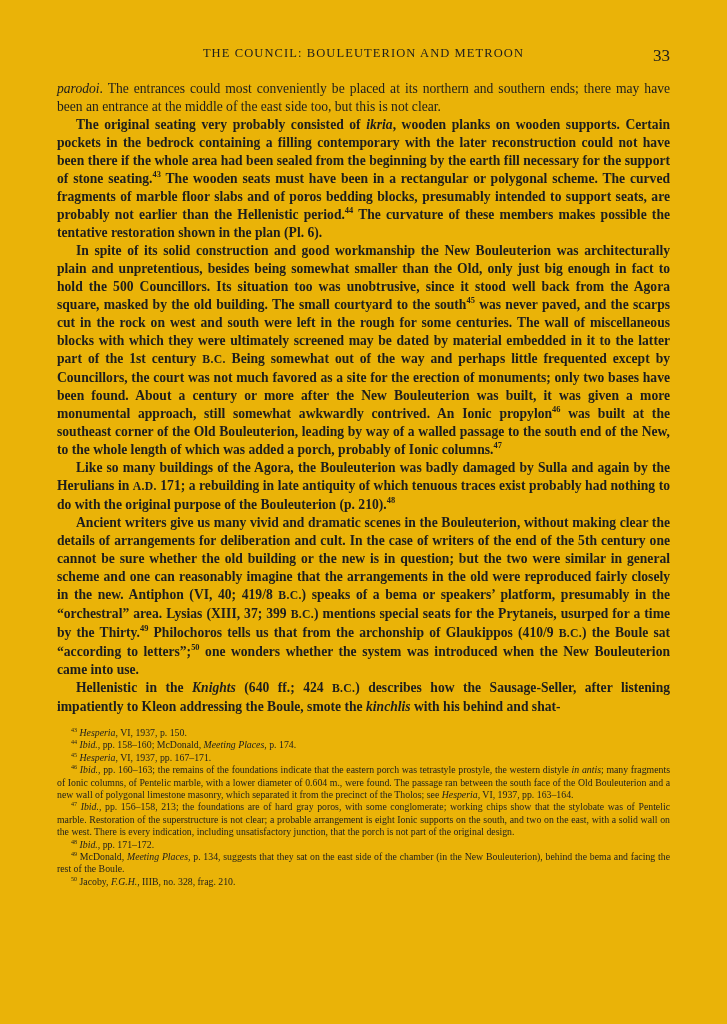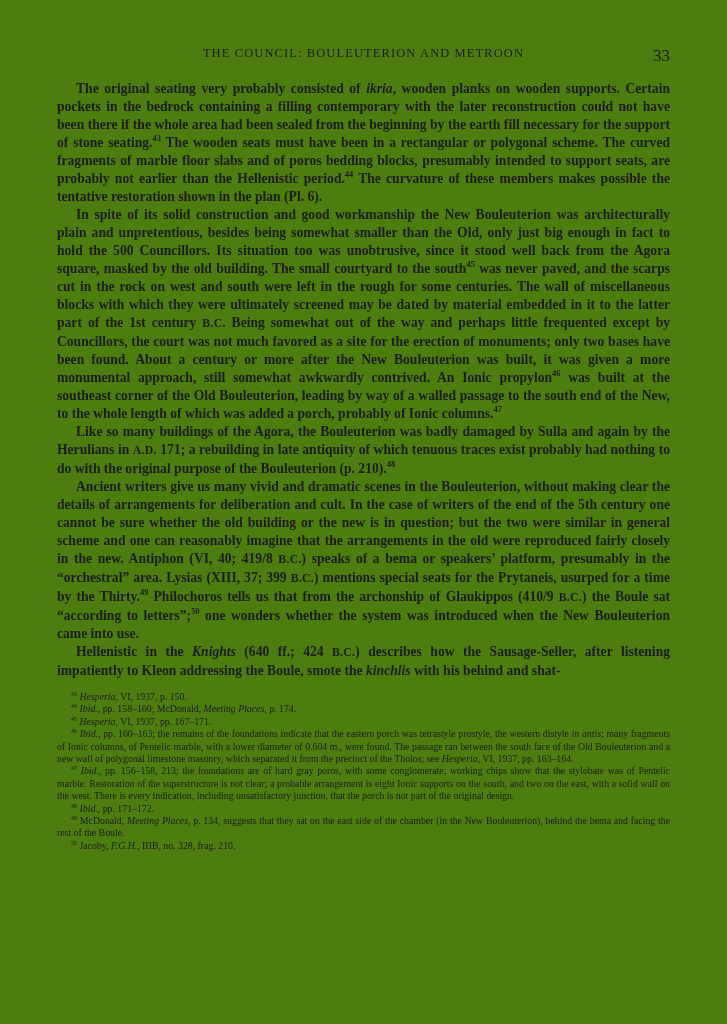--- a/index.html
+++ b/index.html
@@ -5,21 +5,21 @@
   html, body {
     margin: 0;
     padding: 0;
     background: #eceae5;
   }
   .book-page {
     position: relative;
     width: 727px;
     height: 1024px;
     margin: 0 auto;
-    background: #4d7c0f;
+    background: #eab308;
     font-family: "Liberation Serif", "DejaVu Serif", serif;
     color: #1d1d1d;
     overflow: hidden;
     box-sizing: border-box;
   }
   .page-inner {
     position: absolute;
     left: 57px;
     top: 46px;
     width: 613px;
@@ -79,20 +79,21 @@
 
 <div class="book-page">
   <div class="page-inner">
 
     <div class="running-head">
       <span class="head-title">THE COUNCIL: BOULEUTERION AND METROON</span>
       <span class="page-num">33</span>
     </div>
 
     <div class="body-text">
+        <p class="para"><i>parodoi</i><span>. The entrances could most conveniently be placed at its northern and southern ends; there may have been an entrance at the middle of the east side too, but this is not clear.</span></p>
         <p class="para indent"><span>The original seating very probably consisted of </span><i>ikria</i><span>, wooden planks on wooden supports. Certain pockets in the bedrock containing a filling contemporary with the later reconstruction could not have been there if the whole area had been sealed from the beginning by the earth fill necessary for the support of stone seating.</span><sup>43</sup><span> The wooden seats must have been in a rectangular or polygonal scheme. The curved fragments of marble floor slabs and of poros bedding blocks, presumably intended to support seats, are probably not earlier than the Hellenistic period.</span><sup>44</sup><span> The curvature of these members makes possible the tentative restoration shown in the plan (Pl. 6).</span></p>
         <p class="para indent"><span>In spite of its solid construction and good workmanship the New Bouleuterion was architecturally plain and unpretentious, besides being somewhat smaller than the Old, only just big enough in fact to hold the 500 Councillors. Its situation too was unobtrusive, since it stood well back from the Agora square, masked by the old building. The small courtyard to the south</span><sup>45</sup><span> was never paved, and the scarps cut in the rock on west and south were left in the rough for some centuries. The wall of miscellaneous blocks with which they were ultimately screened may be dated by material embedded in it to the latter part of the 1st century </span><span class="sc">B.C.</span><span> Being somewhat out of the way and perhaps little frequented except by Councillors, the court was not much favored as a site for the erection of monuments; only two bases have been found. About a century or more after the New Bouleuterion was built, it was given a more monumental approach, still somewhat awkwardly contrived. An Ionic propylon</span><sup>46</sup><span> was built at the southeast corner of the Old Bouleuterion, leading by way of a walled passage to the south end of the New, to the whole length of which was added a porch, probably of Ionic columns.</span><sup>47</sup></p>
         <p class="para indent"><span>Like so many buildings of the Agora, the Bouleuterion was badly damaged by Sulla and again by the Herulians in </span><span class="sc">A.D.</span><span> 171; a rebuilding in late antiquity of which tenuous traces exist probably had nothing to do with the original purpose of the Bouleuterion (p. 210).</span><sup>48</sup></p>
         <p class="para indent"><span>Ancient writers give us many vivid and dramatic scenes in the Bouleuterion, without making clear the details of arrangements for deliberation and cult. In the case of writers of the end of the 5th century one cannot be sure whether the old building or the new is in question; but the two were similar in general scheme and one can reasonably imagine that the arrangements in the old were reproduced fairly closely in the new. Antiphon (VI, 40; 419/8 </span><span class="sc">B.C.</span><span>) speaks of a bema or speakers’ platform, presumably in the “orchestral” area. Lysias (XIII, 37; 399 </span><span class="sc">B.C.</span><span>) mentions special seats for the Prytaneis, usurped for a time by the Thirty.</span><sup>49</sup><span> Philochoros tells us that from the archonship of Glaukippos (410/9 </span><span class="sc">B.C.</span><span>) the Boule sat “according to letters”;</span><sup>50</sup><span> one wonders whether the system was introduced when the New Bouleuterion came into use.</span></p>
         <p class="para indent"><span>Hellenistic in the </span><i>Knights</i><span> (640 ff.; 424 </span><span class="sc">B.C.</span><span>) describes how the Sausage-Seller, after listening impatiently to Kleon addressing the Boule, smote the </span><i>kinchlis</i><span> with his behind and shat-</span></p>
       </div>
 
     <div class="footnotes">
         <p class="footnote"><sup>43</sup> <i>Hesperia</i><span>, VI, 1937, p. 150.</span></p>
         <p class="footnote"><sup>44</sup> <i>Ibid.</i><span>, pp. 158–160; McDonald, </span><i>Meeting Places</i><span>, p. 174.</span></p>

